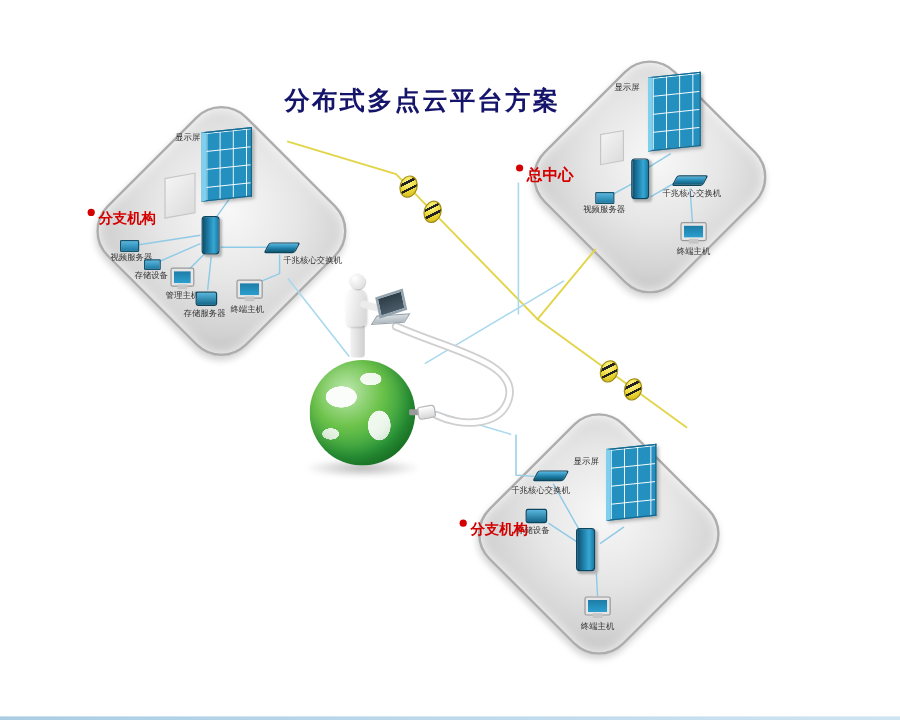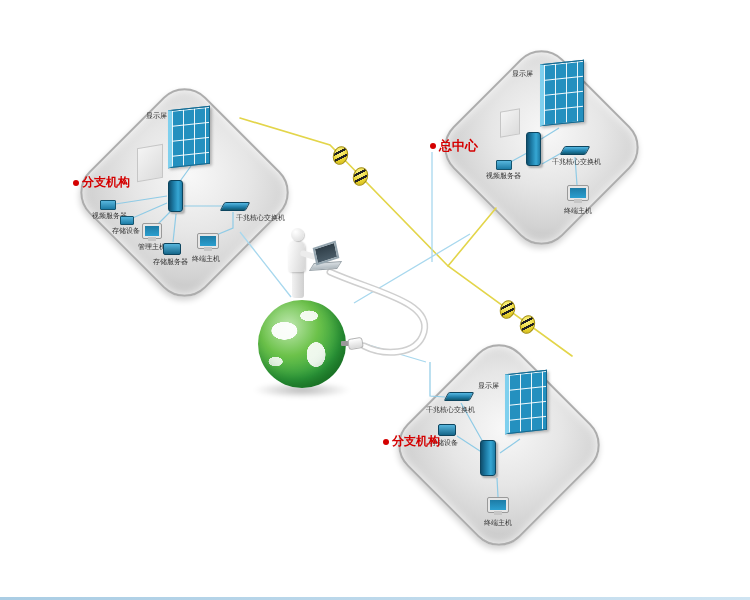--- a/index.html
+++ b/index.html
@@ -11,21 +11,21 @@
     background: radial-gradient(circle at 45% 40%, #f8f8f8 0%, #e6e6e6 45%, #d2d2d2 78%, #bdbdbd 100%);
     border:2px solid #adadad;
     box-shadow: inset 0 0 10px rgba(255,255,255,.9), 2px 3px 6px rgba(0,0,0,.18); }
 
   svg.layer { position:absolute; left:0; top:0; }
 
   .title { position:absolute; left:237px; top:70px; font-size:21px; font-weight:bold;
     color:#14146a; letter-spacing:2px; white-space:nowrap; }
 
   .site-label { position:absolute; color:#d40000; font-weight:bold; font-size:12px;
-    display:flex; align-items:center; gap:3px; white-space:nowrap; }
+    display:flex; gap:3px; white-space:nowrap; }
   .bullet { width:6px; height:6px; border-radius:50%; background:#d40000; flex:0 0 auto; }
 
   .device-label { position:absolute; font-size:7px; color:#333; white-space:nowrap; line-height:1; }
 
   .video-wall { position:absolute; background-color:#2490bf;
     background-image: linear-gradient(rgba(255,255,255,.95) 1px, transparent 1px),
                       linear-gradient(90deg, rgba(255,255,255,.95) 1px, transparent 1px);
     background-size: 11px 15px;
     border:1px solid #17678c; border-left:4px solid #7fd0ee;
     transform: skewY(-6deg); box-shadow:2px 2px 3px rgba(0,0,0,.25); }
@@ -200,15 +200,16 @@
   <div class="server-tower" style="left:480px; top:440px; width:16px; height:36px;"></div>
 
   <div class="monitor" style="left:488px; top:498px; width:20px;"></div>
   <div class="device-label" style="left:484px; top:519px;">终端主机</div>
 
   <div class="site-label" style="left:383px; top:433px;">
     <span class="bullet"></span>
     <span>分支机构</span>
   </div>
 
+  <div class="title">分布式多点云平台方案</div>
 
   <div class="bottom-border"></div>
 </div>
 
 </body></html>

